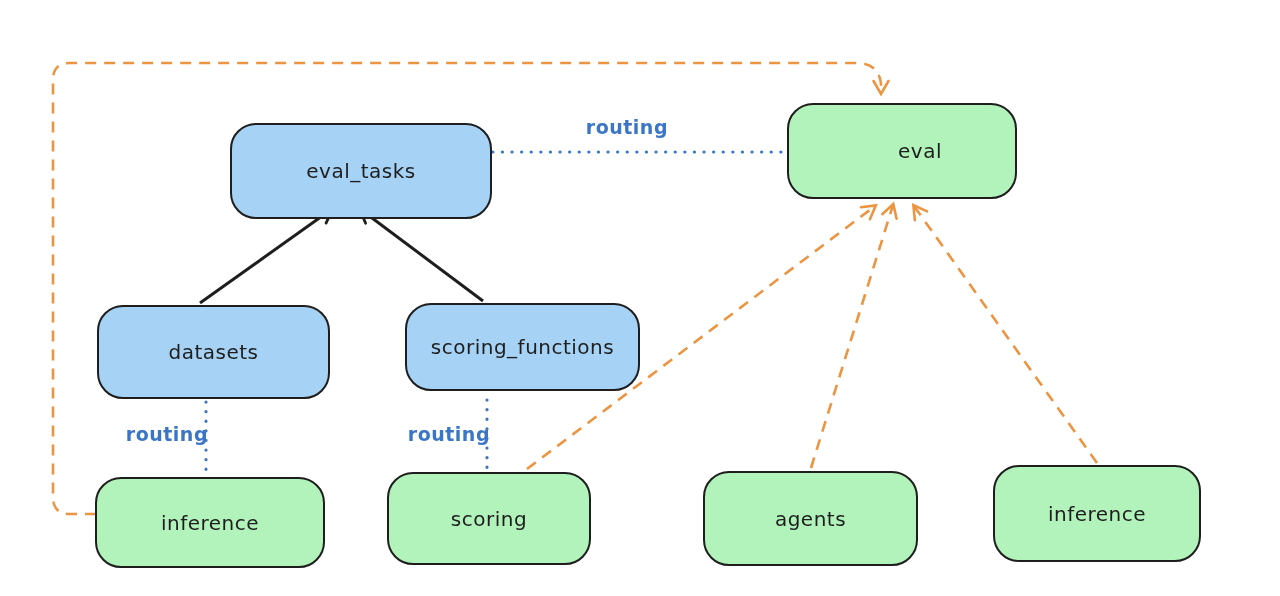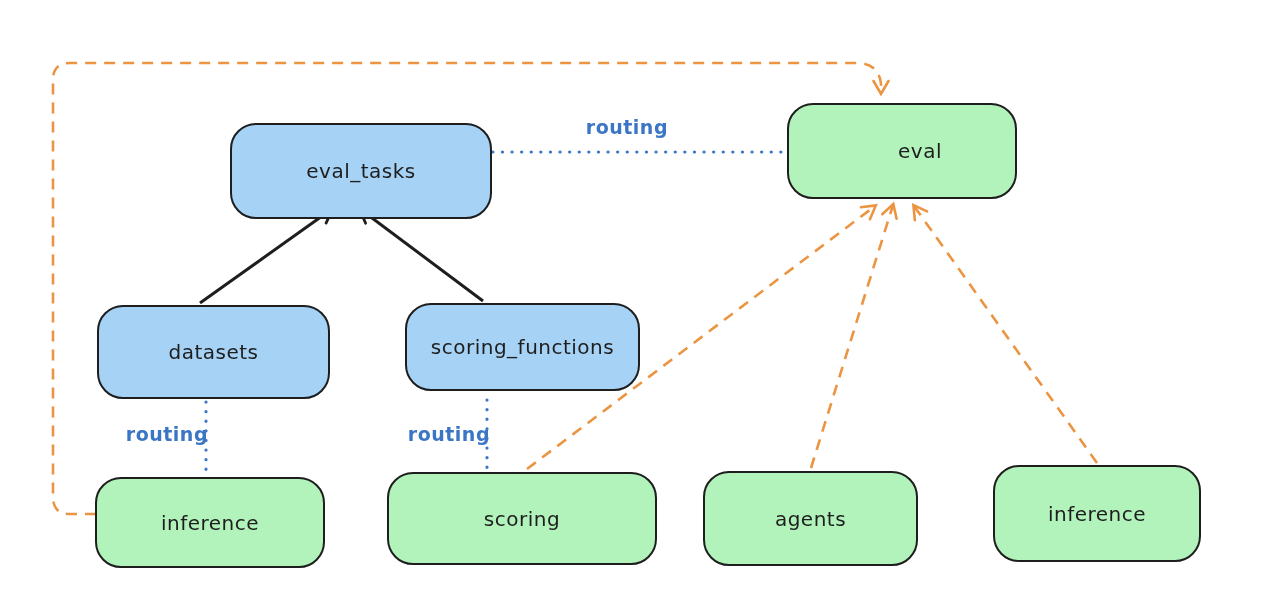--- a/index.html
+++ b/index.html
@@ -117,21 +117,21 @@
   </div>
 
   <div class="node blue" style="left:380px; top:303px; width:235px; height:88px;margin-left:25px;">
     <span>scoring_functions</span>
   </div>
 
   <div class="node green" style="left:95px; top:477px; width:230px; height:91px;">
     <span>inference</span>
   </div>
 
-  <div class="node green" style="left:387px; top:472px; width:270px; height:93px;">
+  <div class="node green" style="left:387px; top:472px; width:204px; height:93px;">
     <span>scoring</span>
   </div>
 
   <div class="node green" style="left:703px; top:471px; width:215px; height:95px;">
     <span>agents</span>
   </div>
 
   <div class="node green" style="left:993px; top:465px; width:208px; height:97px;">
     <span>inference</span>
   </div>

